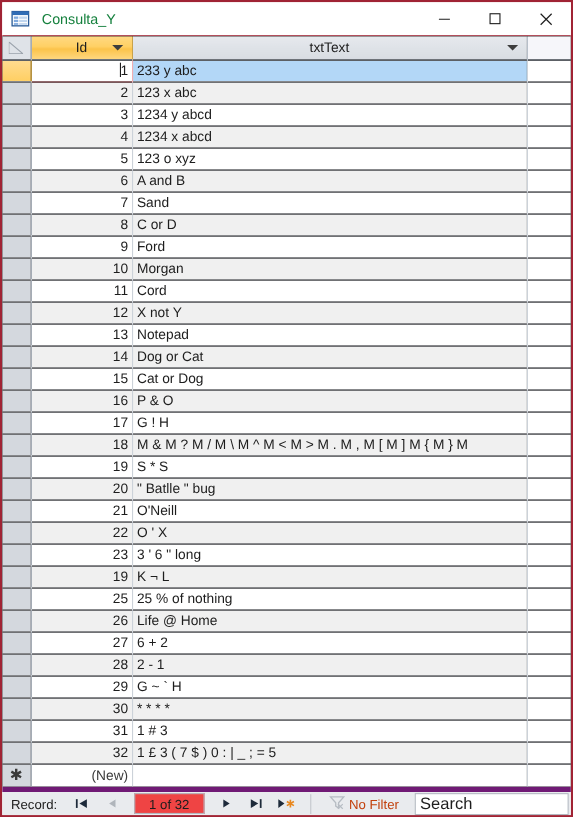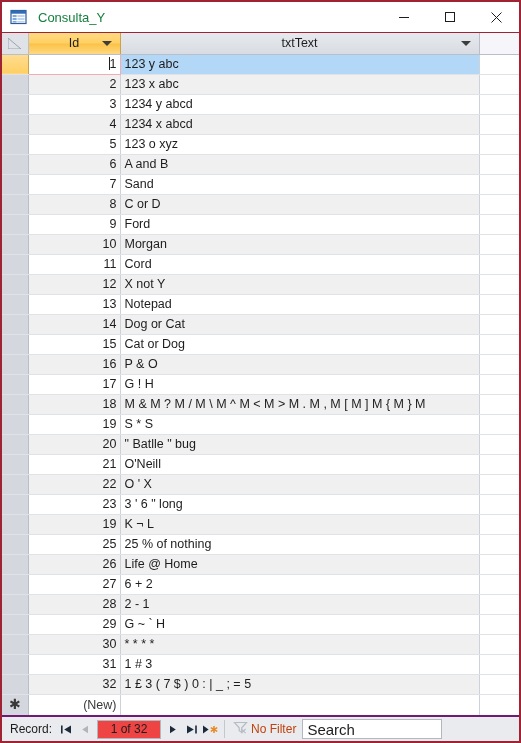--- a/index.html
+++ b/index.html
@@ -216,27 +216,28 @@
   
   #grid-filler {
     background: #ffffff;
   }
 
   
   #nav-bar {
     height: 18px;
     min-height: 26px;
     background: #e9ebee;
-    border-top: 2px solid #701a75;
+    border-top: 5px solid #701a75;
     display: flex;
     align-items: center;
     padding: 0 2px;
     box-sizing: border-box;
     font-size: 12px;
     color: #1d1d1d;
+    justify-content: space-between;
   }
   #record-label {
     margin-left: 6px;
     margin-right: 5px;
     white-space: nowrap;
   }
   .nav-btn {
     width: 19px;
     height: 20px;
     display: flex;
@@ -354,21 +355,21 @@
             <span class="hdr-arrow"></span>
           </th>
           <th class="h-pad"></th>
         </tr>
       </thead>
       <tbody id="rows-body">
 
       <tr class="selected">
             <td class="c-sel-cell"></td>
             <td class="c-id-cell"><span class="caret"></span>1</td>
-            <td class="c-txt-cell">123 y abc</td>
+            <td class="c-txt-cell">233 y abc</td>
             <td class="c-pad-cell"></td>
           </tr>
           <tr class="alt">
             <td class="c-sel-cell"></td>
             <td class="c-id-cell">2</td>
             <td class="c-txt-cell">123 x abc</td>
             <td class="c-pad-cell"></td>
           </tr>
           <tr>
             <td class="c-sel-cell"></td>

